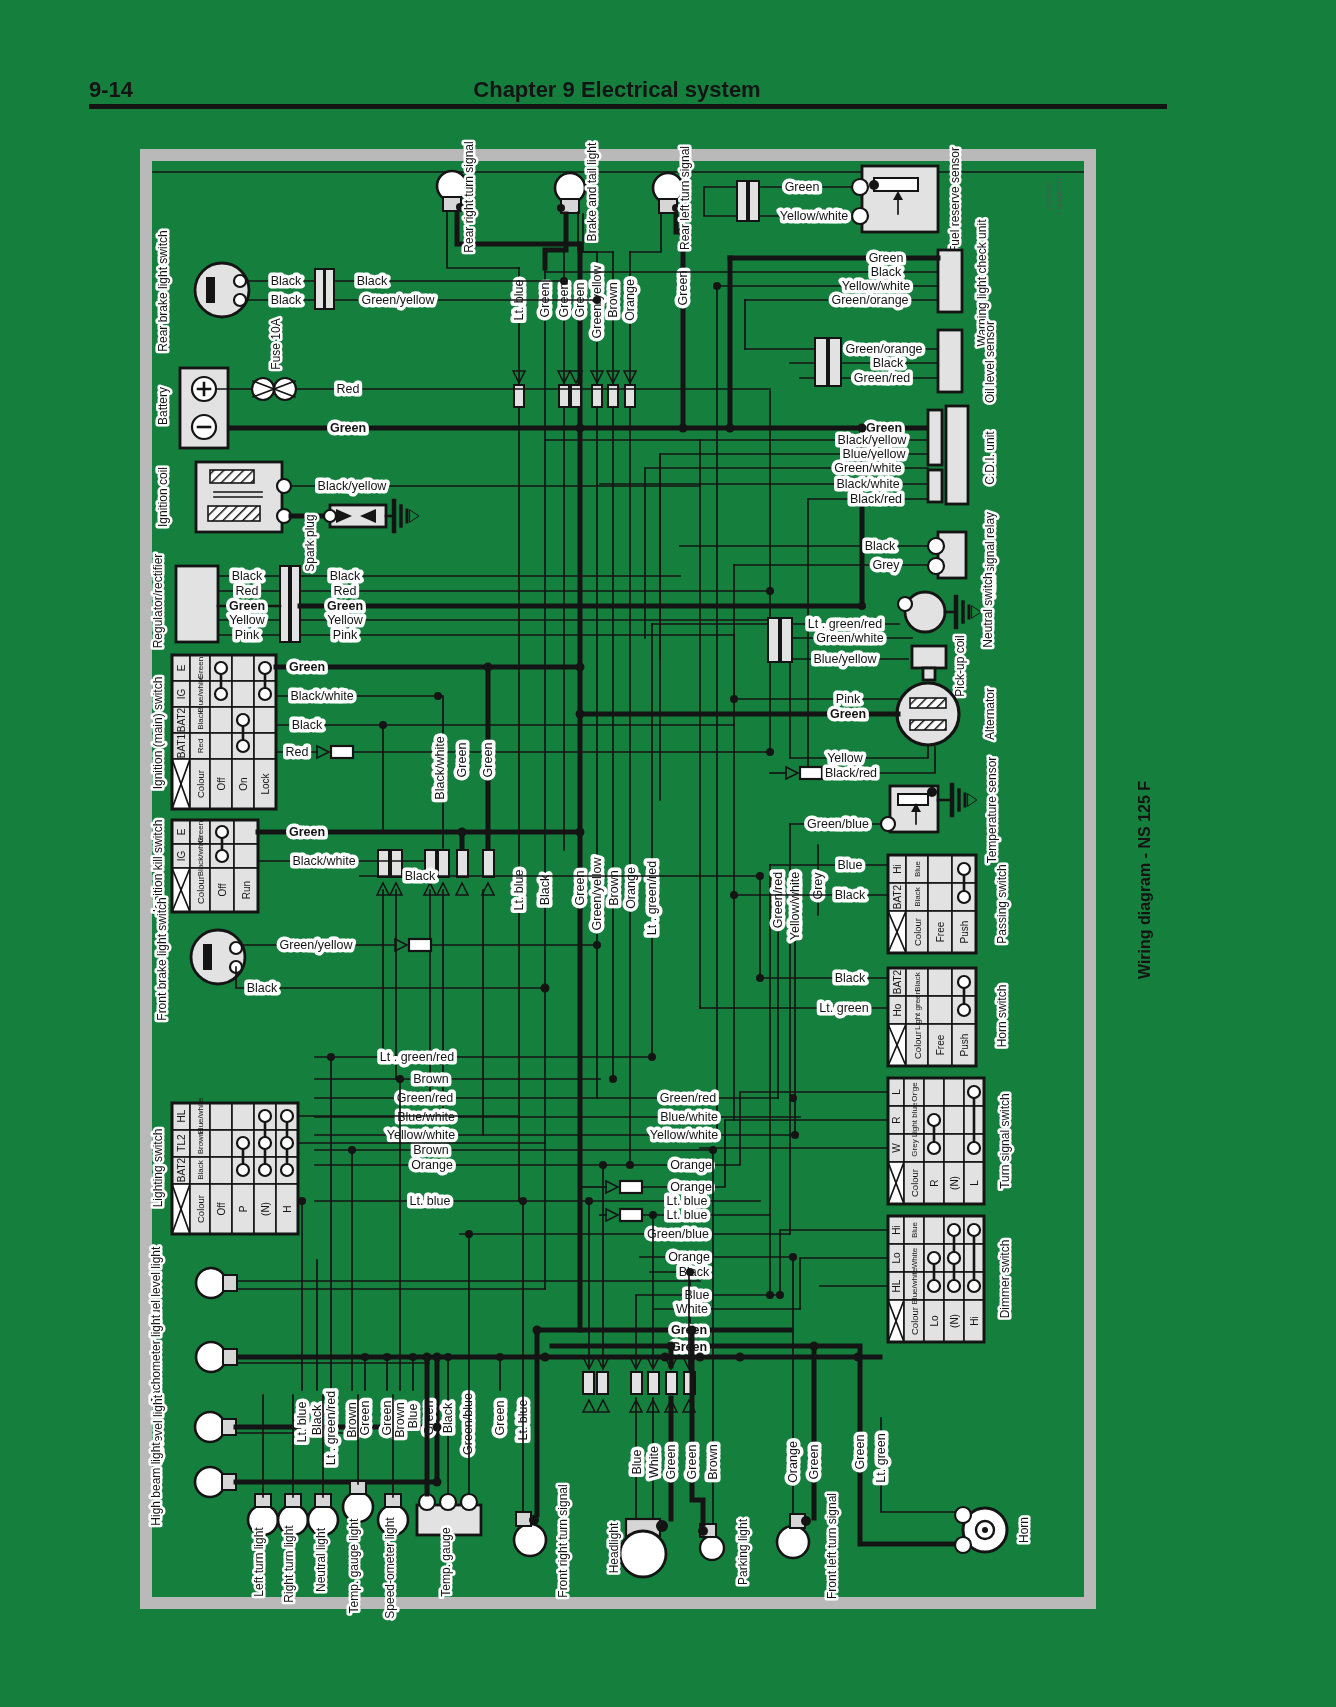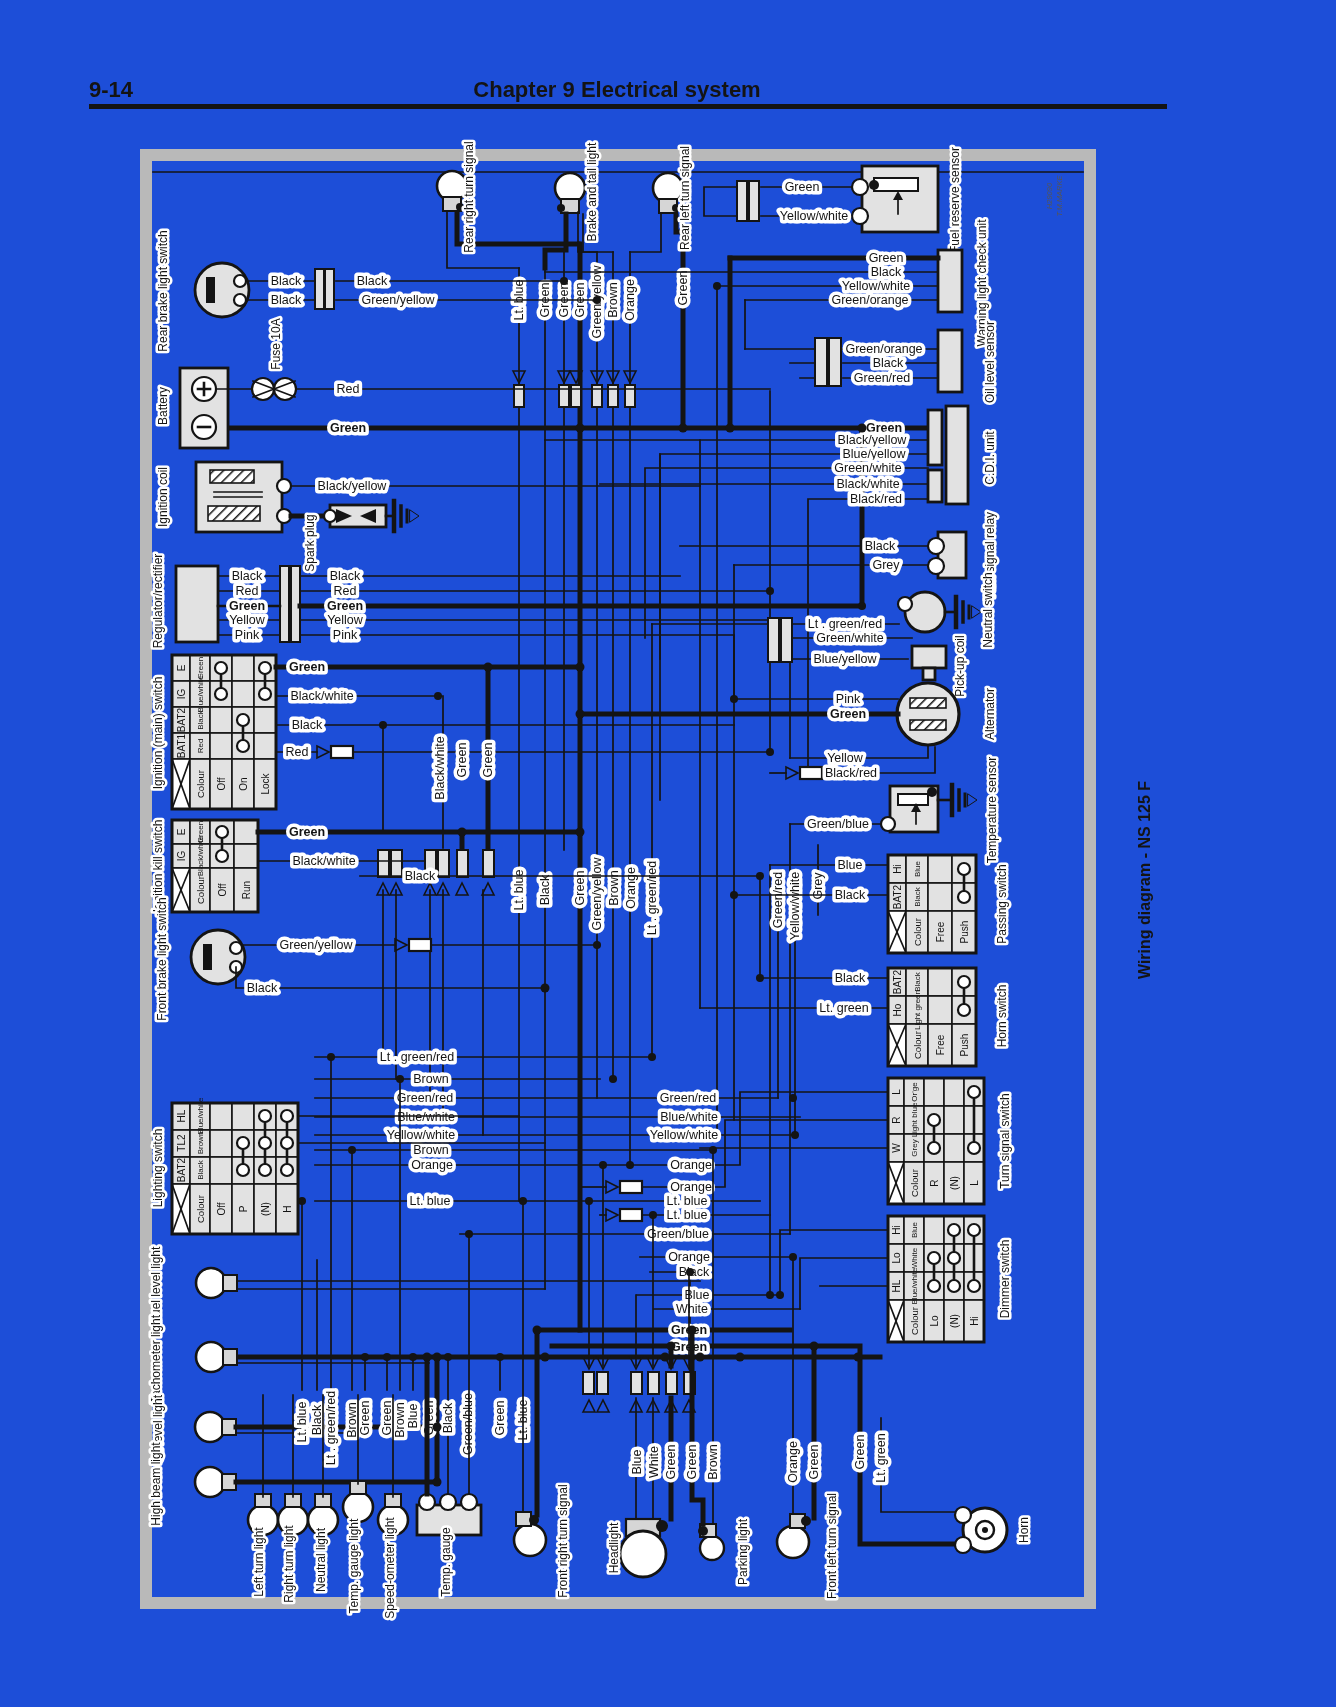--- a/index.html
+++ b/index.html
@@ -1,16 +1,16 @@
 <!DOCTYPE html>
 <html><head>
 <meta charset="utf-8">
 <style>
   html,body{margin:0;padding:0;background:#fff}
-  #page{position:relative;width:1336px;height:1707px;background:#1d4ed8;overflow:hidden}
+  #page{position:relative;width:1336px;height:1707px;background:#15803d;overflow:hidden}
   svg{display:block}
   text{font-family:"Liberation Sans","DejaVu Sans",sans-serif;fill:#141414}
   .hdr{font-size:22px;font-weight:bold}
   .side{font-size:16px;font-weight:bold}
   .wl{font-size:12.5px;paint-order:stroke;stroke:#fff;stroke-width:7px;stroke-linejoin:round}
   .cl{font-size:12px;paint-order:stroke;stroke:#fff;stroke-width:5px;stroke-linejoin:round}
   .b{font-weight:bold}
   .tiny{font-size:7.5px;font-style:italic;fill:#555}
   .s10{font-size:10px}.s9{font-size:9.5px}.s8{font-size:8px}
   path,line,polyline{stroke:#141414;fill:none;stroke-linecap:square}

